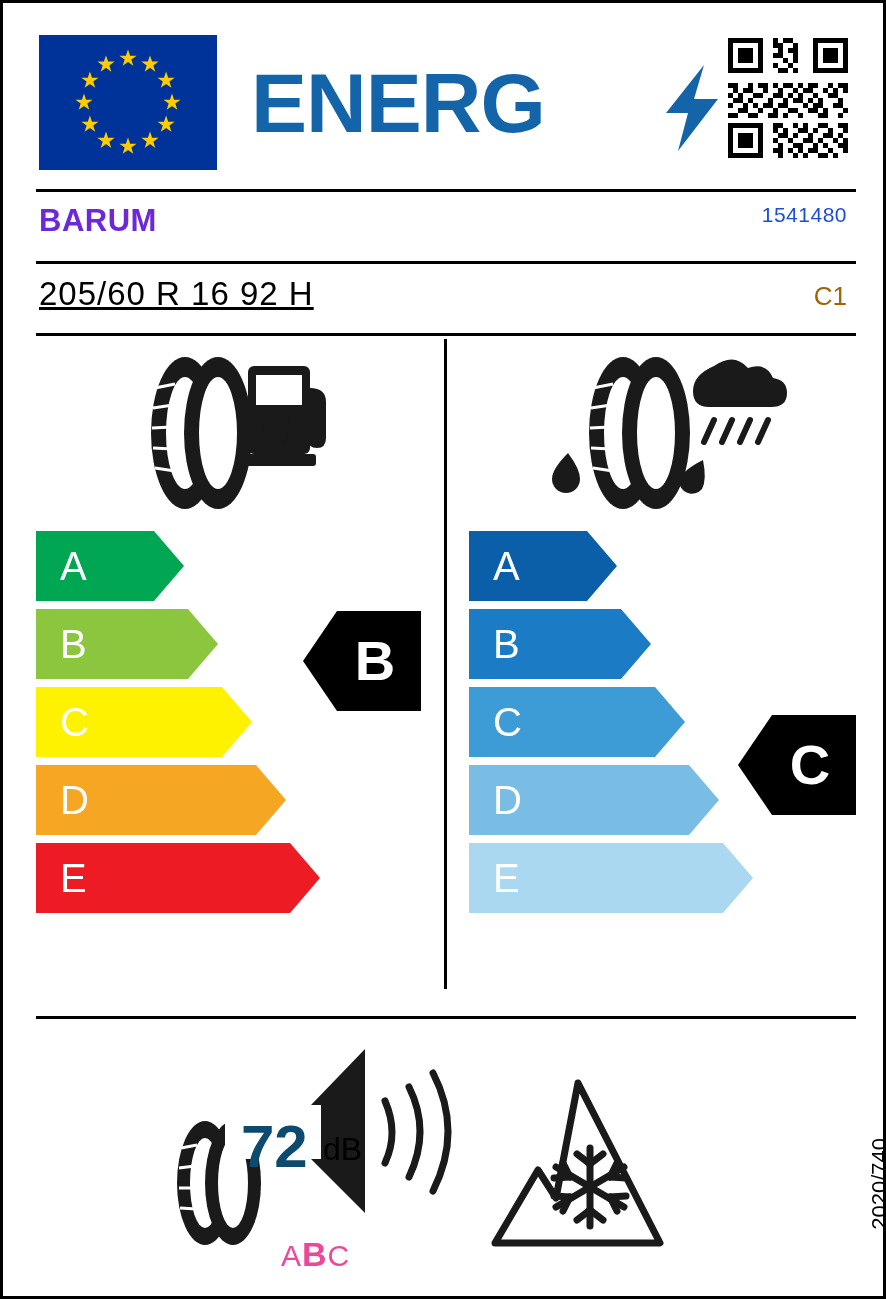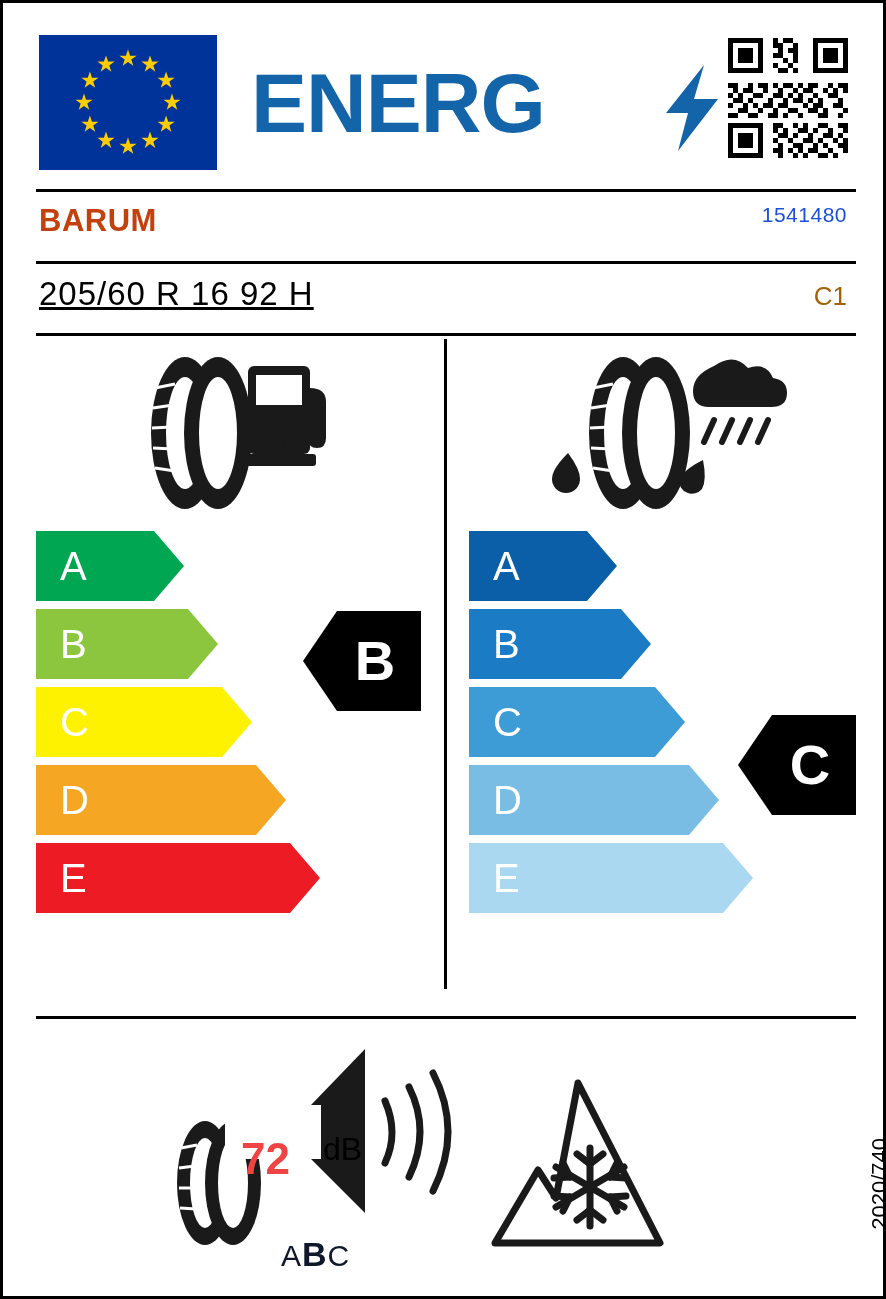--- a/index.html
+++ b/index.html
@@ -76,21 +76,21 @@
   .hr.second-line { top: 258px; }
   .hr.third-line { top: 330px; }
   .hr.bottom-line { top: 1013px; }
 
   .brand {
     position: absolute;
     left: 36px;
     top: 200px;
     font-size: 31px;
     font-weight: bold;
-    color: #c2410c;
+    color: #6d28d9;
     letter-spacing: 0.5px;
     text-align: right;
   }
   .sku {
     position: absolute;
     right: 36px;
     top: 200px;
     font-size: 21px;
     color: #1d4ed8;
     letter-spacing: 0.5px;
@@ -191,41 +191,41 @@
   .noise {
     position: absolute;
     left: 160px;
     top: 1040px;
     width: 320px;
     height: 230px;
   }
   .noise-db {
     position: absolute;
     left: 78px;
-    top: 94px;
-    font-size: 44px;
+    top: 82px;
+    font-size: 60px;
     font-weight: bold;
-    color: #ef4444;
+    color: #0c4a6e;
     line-height: 44px;
   }
   .noise-dbunit {
     position: absolute;
     left: 148px;
     top: 90px;
     font-size: 32px;
     color: #000;
     line-height: 32px;
     margin-left: 12px;
   }
   .noise-classes {
     position: absolute;
     left: 118px;
     top: 192px;
     font-size: 30px;
-    color: #0f172a;
+    color: #ec4899;
     letter-spacing: 1px;
   }
   .noise-classes b { font-size: 34px; font-weight: bold; }
 
   .snow {
     position: absolute;
     left: 487px;
     top: 1075px;
     width: 175px;
     height: 170px;

